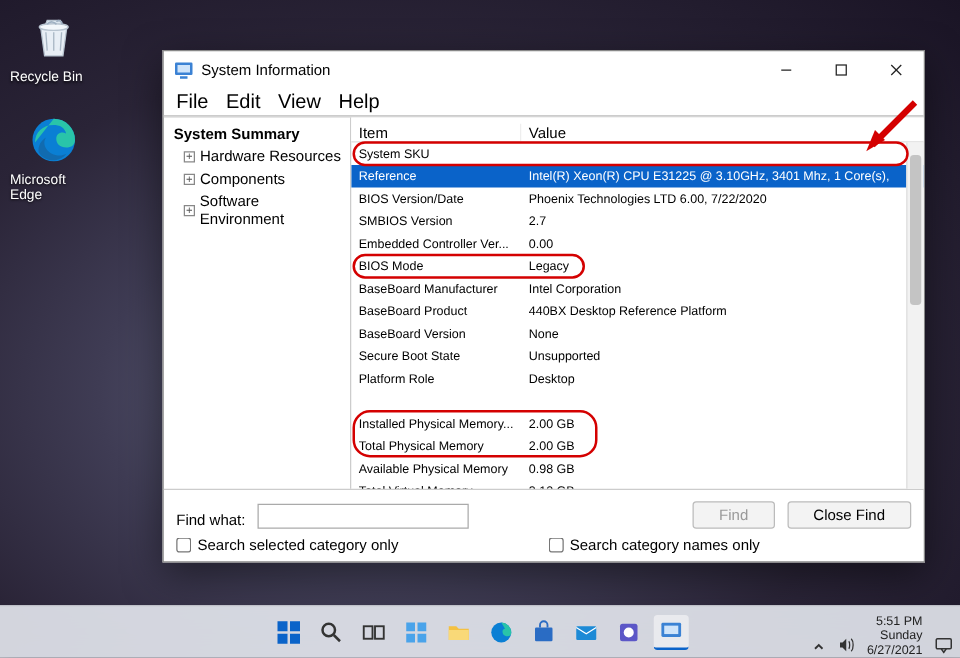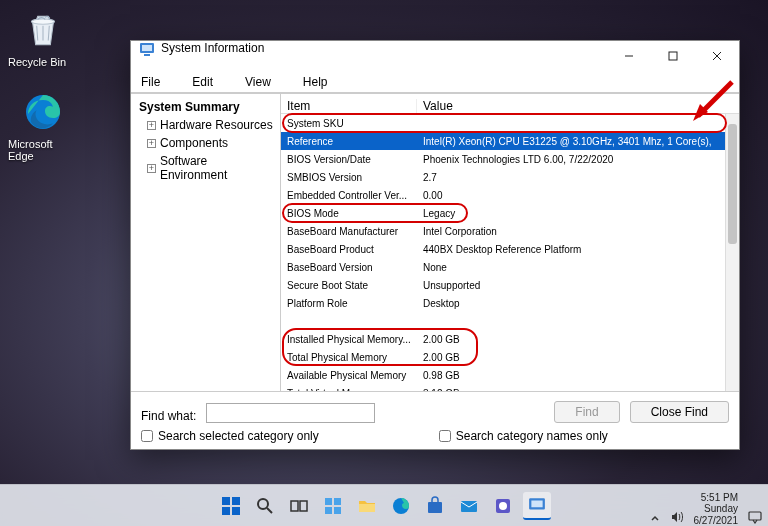--- a/index.html
+++ b/index.html
@@ -3,25 +3,25 @@
 <meta charset="utf-8">
 <style>
 *{margin:0;padding:0;box-sizing:border-box;font-family:"Segoe UI",Tahoma,sans-serif}
 html,body{width:768px;height:526px;overflow:hidden}
 body{background:radial-gradient(ellipse at 40% 60%,#6a6d8a 0%,#3f3c54 35%,#2a2437 60%,#1a1425 100%);position:relative}
 .desktop-icon{position:absolute;width:70px;color:#fff;font-size:11px;text-shadow:0 1px 2px rgba(0,0,0,.8);cursor:pointer}
 .desktop-icon .ico{width:44px;height:44px;margin:0 auto 4px;display:flex;align-items:center;justify-content:center}
 .recycle-bin{left:8px;top:8px}
 .edge{left:8px;top:90px}
 .window{position:absolute;left:130px;top:40px;width:610px;height:410px;background:#fff;border:1px solid #888;box-shadow:0 10px 30px rgba(0,0,0,.5);display:flex;flex-direction:column}
-.titlebar{height:30px;display:flex;padding:0 0 0 8px;font-size:12px;color:#000}
+.titlebar{height:30px;display:flex;align-items:center;padding:0 0 0 8px;font-size:12px;color:#000}
 .titlebar .ticon{width:16px;height:16px;margin-right:6px;display:inline-flex}
 .titlebar .spacer{flex:1}
 .wbtn{width:44px;height:30px;display:flex;align-items:center;justify-content:center;font-size:10px;color:#222}
-.menubar{height:22px;display:flex;align-items:center;gap:32px;padding:0 10px;font-size:12px;color:#000;border-bottom:1px solid #ccc}
+.menubar{height:22px;display:flex;align-items:center;gap:14px;padding:0 10px;font-size:16px;color:#000;border-bottom:1px solid #ccc}
 .menubar span{cursor:default}
 .body{flex:1;display:flex;min-height:0;border-top:1px solid #ccc}
 .tree{width:150px;border-right:1px solid #ccc;padding:4px 2px;font-size:12px}
 .tree .hdr{padding:2px 6px;font-weight:700}
 .tree .node{padding:2px 2px 2px 14px;display:flex;align-items:center;gap:4px;cursor:default}
 .tree .box{width:9px;height:9px;border:1px solid #888;display:inline-flex;align-items:center;justify-content:center;font-size:9px;line-height:1;color:#555}
 .list{flex:1;display:flex;flex-direction:column;min-width:0;position:relative}
 .cols{display:flex;font-size:12px;border-bottom:1px solid #ddd;height:20px;align-items:flex-end;background:#fff}
 .col-item{width:136px;padding-left:6px;border-right:1px solid #eee}
 .col-val{flex:1;padding-left:6px}

